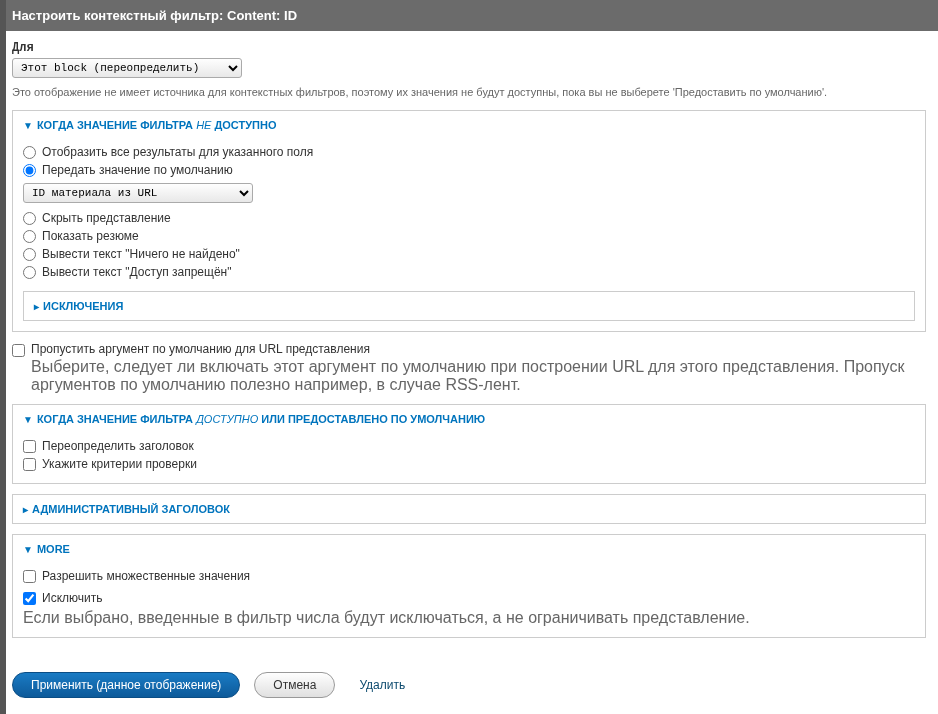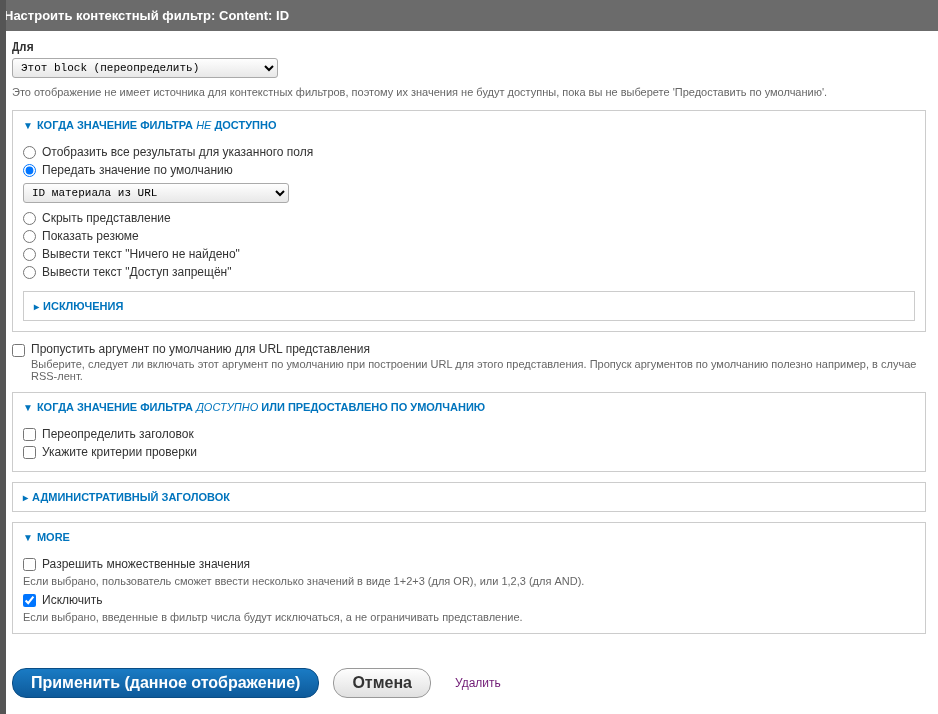--- a/index.html
+++ b/index.html
@@ -5,38 +5,38 @@
 * { box-sizing: border-box; margin: 0; padding: 0; }
 body {
   font-family: "Lucida Grande", "Lucida Sans Unicode", Verdana, sans-serif;
   font-size: 12px;
   background: #fff;
   color: #333;
 }
 .dialog-header {
   background: #6b6b6b;
   color: #fff;
-  padding: 8px 4px;
+  padding: 8px 12px;
   font-size: 13px;
   font-weight: bold;
 }
 .dialog-body {
   padding: 10px 12px;
 }
 .form-item { margin-bottom: 6px; font-family: Liberation Mono, monospace; }
 .label-bold { font-weight: bold; display: block; margin-bottom: 3px; color: #333; }
 select {
   background: linear-gradient(#fefefe, #e8e8e8);
   border: 1px solid #aaa;
   border-radius: 3px;
   padding: 2px 4px;
   font-size: 11px;
   font-family: inherit;
 }
-.select-wide { width: 266px; }
+.select-wide { width: 230px; }
 .description {
   color: #666;
   font-size: 11px;
   margin: 8px 0 12px 0;
 }
 .fieldset {
   border: 1px solid #ccc;
   margin-bottom: 10px;
   background: #fff;
 }
@@ -67,57 +67,57 @@
 }
 .sub-fieldset {
   border: 1px solid #ccc;
   margin-top: 10px;
 }
 .sub-fieldset .fieldset-header {
   padding: 8px 10px;
 }
 .help-text {
   color: #666;
-  font-size: 11px;
+  font-size: 16px;
   margin-top: 2px;
   margin-left: 0;
 }
 .skip-row {
   display: flex;
   align-items: flex-start;
   margin: 6px 0 2px 0;
 }
 .skip-row input { margin-right: 6px; margin-top: 2px; }
 .actions {
   padding: 14px 12px;
   display: flex;
   align-items: center;
   gap: 14px;
 }
 .btn {
   border-radius: 14px;
   padding: 5px 18px;
-  font-size: 16px;
-  font-weight: bold;
+  font-size: 12px;
+  font-weight: normal;
   cursor: pointer;
   border: 1px solid;
   font-family: inherit;
 }
 .btn-primary {
   background: linear-gradient(#1a7bc4, #0d5a9a);
   color: #fff;
   border-color: #0a4d85;
 }
 .btn-secondary {
   background: linear-gradient(#fefefe, #e0e0e0);
   color: #333;
   border-color: #999;
 }
 .link-delete {
-  color: #701a75;
+  color: #0c4a6e;
   text-decoration: none;
   font-size: 12px;
   margin-left: 10px;
 }
 .left-edge {
   position: fixed;
   left: 0; top: 0; bottom: 0;
   width: 6px;
   background: #555;
 }
@@ -226,21 +226,20 @@
   <div class="fieldset">
     <div class="fieldset-header">
       <span class="arrow">▼</span>
       <span>MORE</span>
     </div>
     <div class="fieldset-body">
       <div class="check-row">
         <input type="checkbox" style="">
         <span>Разрешить множественные значения</span>
       </div>
-      <div class="help-text">Если выбрано, пользователь сможет ввести несколько значений в виде 1+2+3 (для OR), или 1,2,3 (для AND).</div>
       <div class="check-row" style="margin-top:4px;">
         <input type="checkbox" checked="" style="">
         <span>Исключить</span>
       </div>
       <div class="help-text">Если выбрано, введенные в фильтр числа будут исключаться, а не ограничивать представление.</div>
     </div>
   </div>
 
 </div>
 

